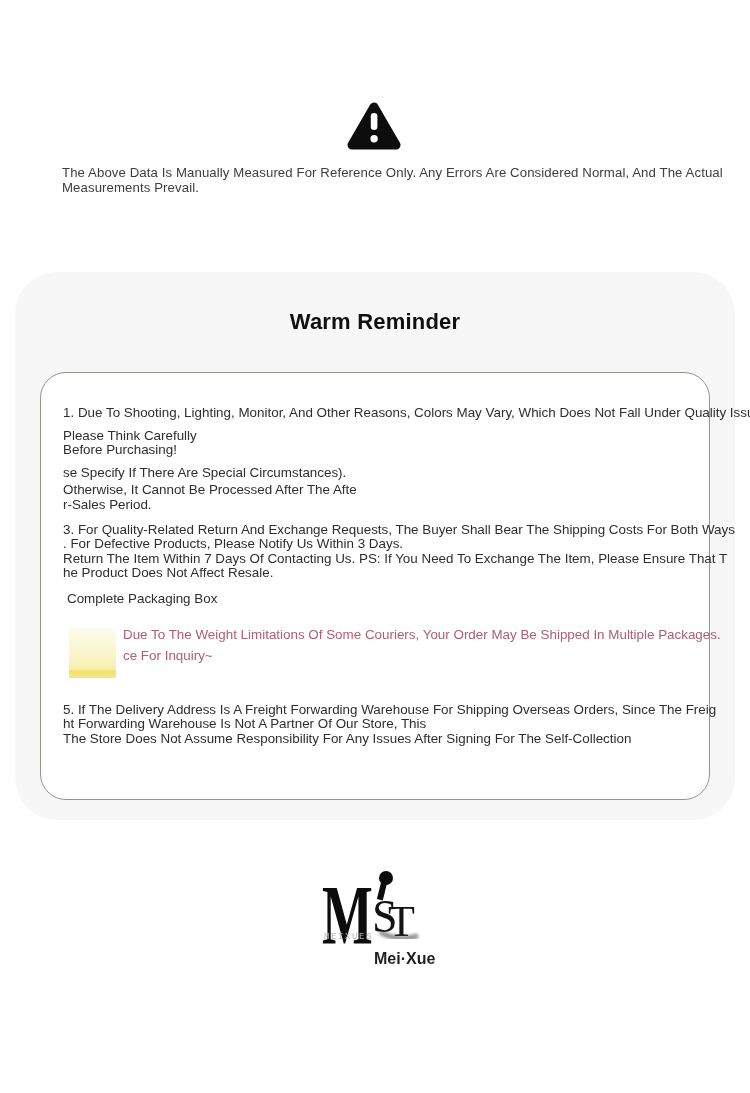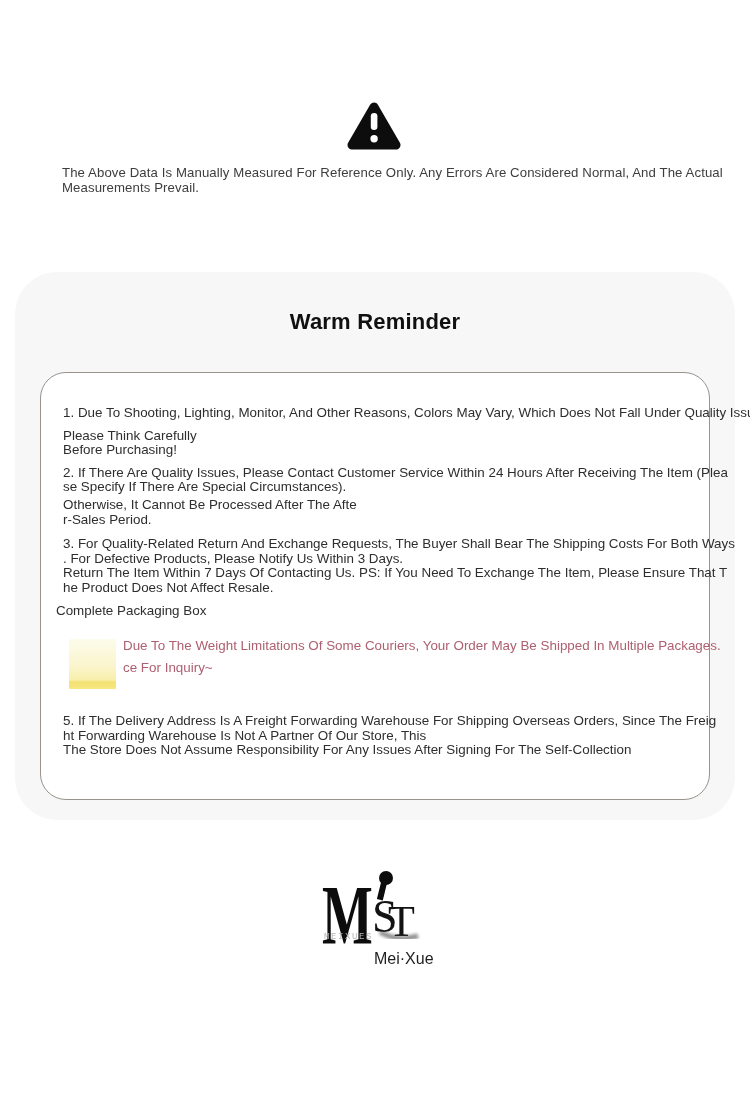--- a/index.html
+++ b/index.html
@@ -23,37 +23,37 @@
   
   .inner-box{position:absolute;left:25px;top:100px;width:670px;height:428px;
              box-sizing:border-box;background:#ffffff;border:1px solid #98938d;
              border-radius:26px;padding:33px 20px 0 15px;
              font-size:13.4px;line-height:14.6px;color:#2e2e2e;overflow:visible;}
   .para{margin:0 0 8px 7px;}
   .para.mb8{margin-bottom:8px;}
   .para.mb3{margin-bottom:3px;}
   .para.mb10{margin-bottom:10px;}
   .para.mb0{margin-bottom:0;}
-  .pkg{margin:0;}
+  .pkg{margin:11px;}
 
   
   .ship-note{position:relative;margin:20px 0 0 0;padding:1px 0 0 67px;min-height:54px;}
   .hl{position:absolute;left:13px;top:1px;width:47px;height:50px;border-radius:1px;
       background:linear-gradient(180deg,#fcfcec 0%,#faf5cc 55%,#f8efab 82%,#f3e170 86%,#f6e782 100%);}
   .pink{color:#ae5f70;}
   .ship-note .para{margin:0 0 7px 0;}
   .final{margin:21px 0 0 7px;}
 
   
   .logo{position:absolute;left:322px;top:866px;width:150px;height:110px;}
   .logo svg{position:absolute;left:0;top:0;}
   .logo-caption{position:absolute;left:2px;top:66px;font-size:9px;letter-spacing:1.6px;
                 color:#b7b3af;font-family:Liberation Mono, monospace;}
   .logo-name{position:absolute;left:52px;top:84px;font-size:16px;color:#1f1f1f;
-             font-family:"Liberation Sans",sans-serif;}
+             font-family:"Liberation Sans",sans-serif;font-weight:bold;}
 </style>
 </head>
 <body>
 
 <div class="page">
 
   <div class="warn-wrap">
     <svg width="54" height="52" viewBox="0 0 54 52" aria-hidden="true">
       <polygon points="27,7 49,45 5,45" fill="#0d0d0d" stroke="#0d0d0d" stroke-width="9" stroke-linejoin="round"></polygon>
       <rect x="23.8" y="13" width="6.6" height="17" rx="3.3" fill="#ffffff"></rect>
@@ -74,21 +74,20 @@
       <div class="para mb8">
         <span class="ln">1. Due To Shooting, Lighting, Monitor, And Other Reasons, Colors May Vary, Which Does Not Fall Under Quality Issues.</span>
       </div>
 
       <div class="para mb8">
         <span class="ln">Please Think Carefully</span>
         <span class="ln">Before Purchasing!</span>
       </div>
 
       <div class="para mb3">
-        <span class="ln">2. If There Are Quality Issues, Please Contact Customer Service Within 24 Hours After Receiving The Item (Plea</span>
         <span class="ln">se Specify If There Are Special Circumstances).</span>
       </div>
 
       <div class="para mb10">
         <span class="ln">Otherwise, It Cannot Be Processed After The Afte</span>
         <span class="ln">r-Sales Period.</span>
       </div>
 
       <div class="para mb0">
         <span class="ln">3. For Quality-Related Return And Exchange Requests, The Buyer Shall Bear The Shipping Costs For Both Ways</span>

